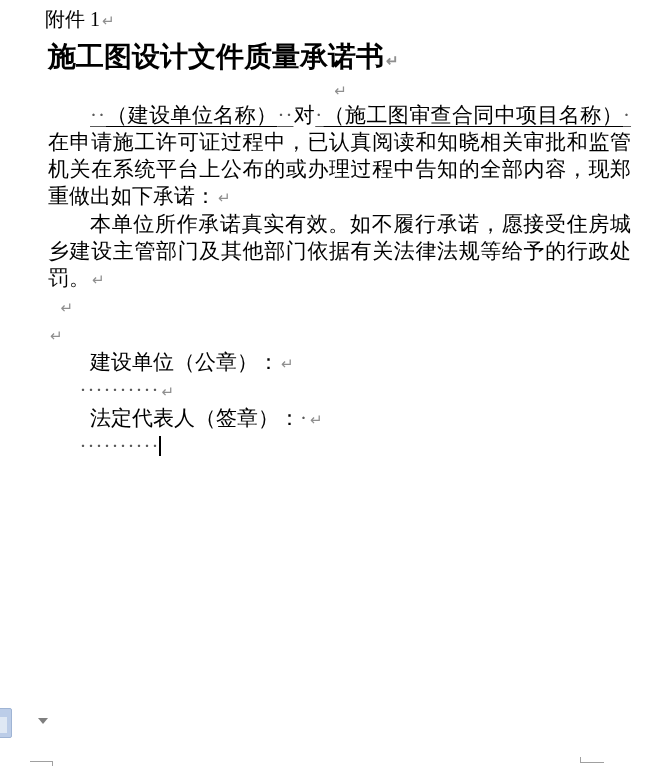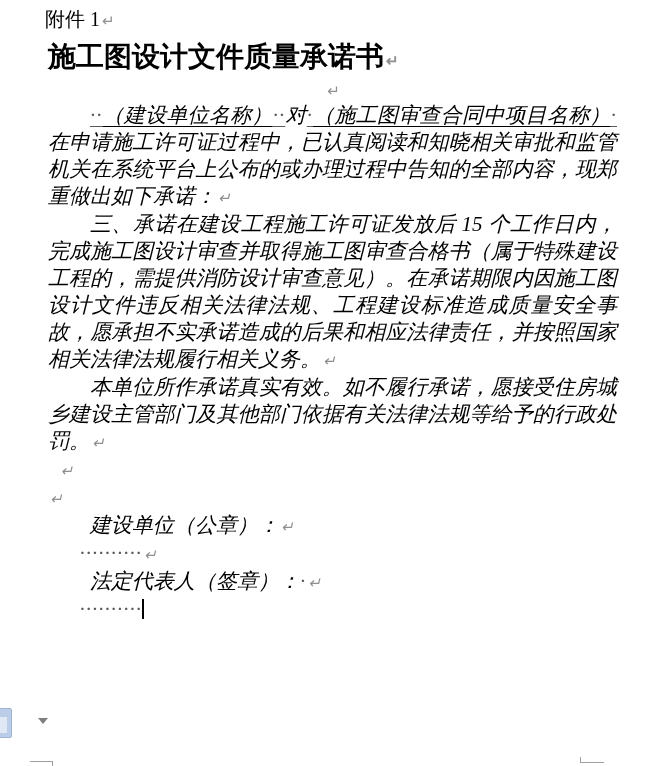--- a/index.html
+++ b/index.html
@@ -6,33 +6,33 @@
   body {
     width:652px; height:766px;
     background:#ffffff;
     font-family:"Liberation Serif", serif;
     color:#000;
     position:relative;
     overflow:hidden;
   }
   .page {
     position:absolute; inset:0;
-    padding:6px 35px 0 48px;
+    padding:6px 21px 0 48px;
     box-sizing:border-box;
   }
   .attachment {
     font-size:20px; line-height:27px; margin-left:-3px;
   }
   .doc-title {
     font-size:28px; line-height:38px; font-weight:bold;
     font-family:"Liberation Sans", sans-serif;
     margin:4px 0 0 0;
   }
   .blank-center { text-align:center; line-height:22px; }
-  p.ln { margin:0; font-size:21px; line-height:27px;font-style:italic; }
+  p.ln { margin:0; font-size:21px; line-height:27px; }
   p.body { text-align:justify; text-indent:2em; }
   p.sig { text-indent:2em; }
   p.dotsline { text-indent:1.5em; }
   p.blank1 { text-indent:0.5em; }
   p.blank0 { text-indent:0; }
   .u { text-decoration:underline; text-underline-offset:4px; text-decoration-thickness:1px; }
   .d { color:#595959; letter-spacing:1px; }
   .m {
     color:#8f8f8f; font-size:15px;
     font-family:"Liberation Sans", sans-serif;
@@ -84,21 +84,20 @@
   <div class="doc-title">
     <span>施工图设计文件质量承诺书</span><span class="m">↵</span>
   </div>
 
   <div class="blank-center">
     <span class="m">↵</span>
   </div>
 
   <div id="doc-body">
       <p class="ln body"><span class="u d ">··</span><span class="u ">（建设单位名称）</span><span class="u d ">··</span><span class="">对</span><span class="u d ">·</span><span class="u ">（施工图审查合同中项目名称）</span><span class="u d ">·</span><span class="">在申请施工许可证过程中，已认真阅读和知晓相关审批和监管机关在系统平台上公布的或办理过程中告知的全部内容，现郑重做出如下承诺：</span><span class="m ">↵</span></p>
-      <p class="ln body"><span class="">三、承诺在建设工程施工许可证发放后 15 个工作日内，完成施工图设计审查并取得施工图审查合格书（属于特殊建设工程的，需提供消防设计审查意见）。在承诺期限内因施工图设计文件违反相关法律法规、工程建设标准造成质量安全事故，愿承担不实承诺造成的后果和相应法律责任，并按照国家相关法律法规履行相关义务。</span><span class="m ">↵</span></p>
       <p class="ln body"><span class="">本单位所作承诺真实有效。如不履行承诺，愿接受住房城乡建设主管部门及其他部门依据有关法律法规等给予的行政处罚。</span><span class="m ">↵</span></p>
       <p class="ln blank1"><span class="m ">↵</span></p>
       <p class="ln blank0"><span class="m ">↵</span></p>
       <p class="ln sig"><span class="">建设单位（公章）：</span><span class="m ">↵</span></p>
       <p class="ln dotsline"><span class="d ">··········</span><span class="m ">↵</span></p>
       <p class="ln sig"><span class="">法定代表人（签章）：</span><span class="d ">·</span><span class="m ">↵</span></p>
       <p class="ln dotsline"><span class="d ">··········</span><span class="caret"></span></p>
     </div>
 
 </div>

